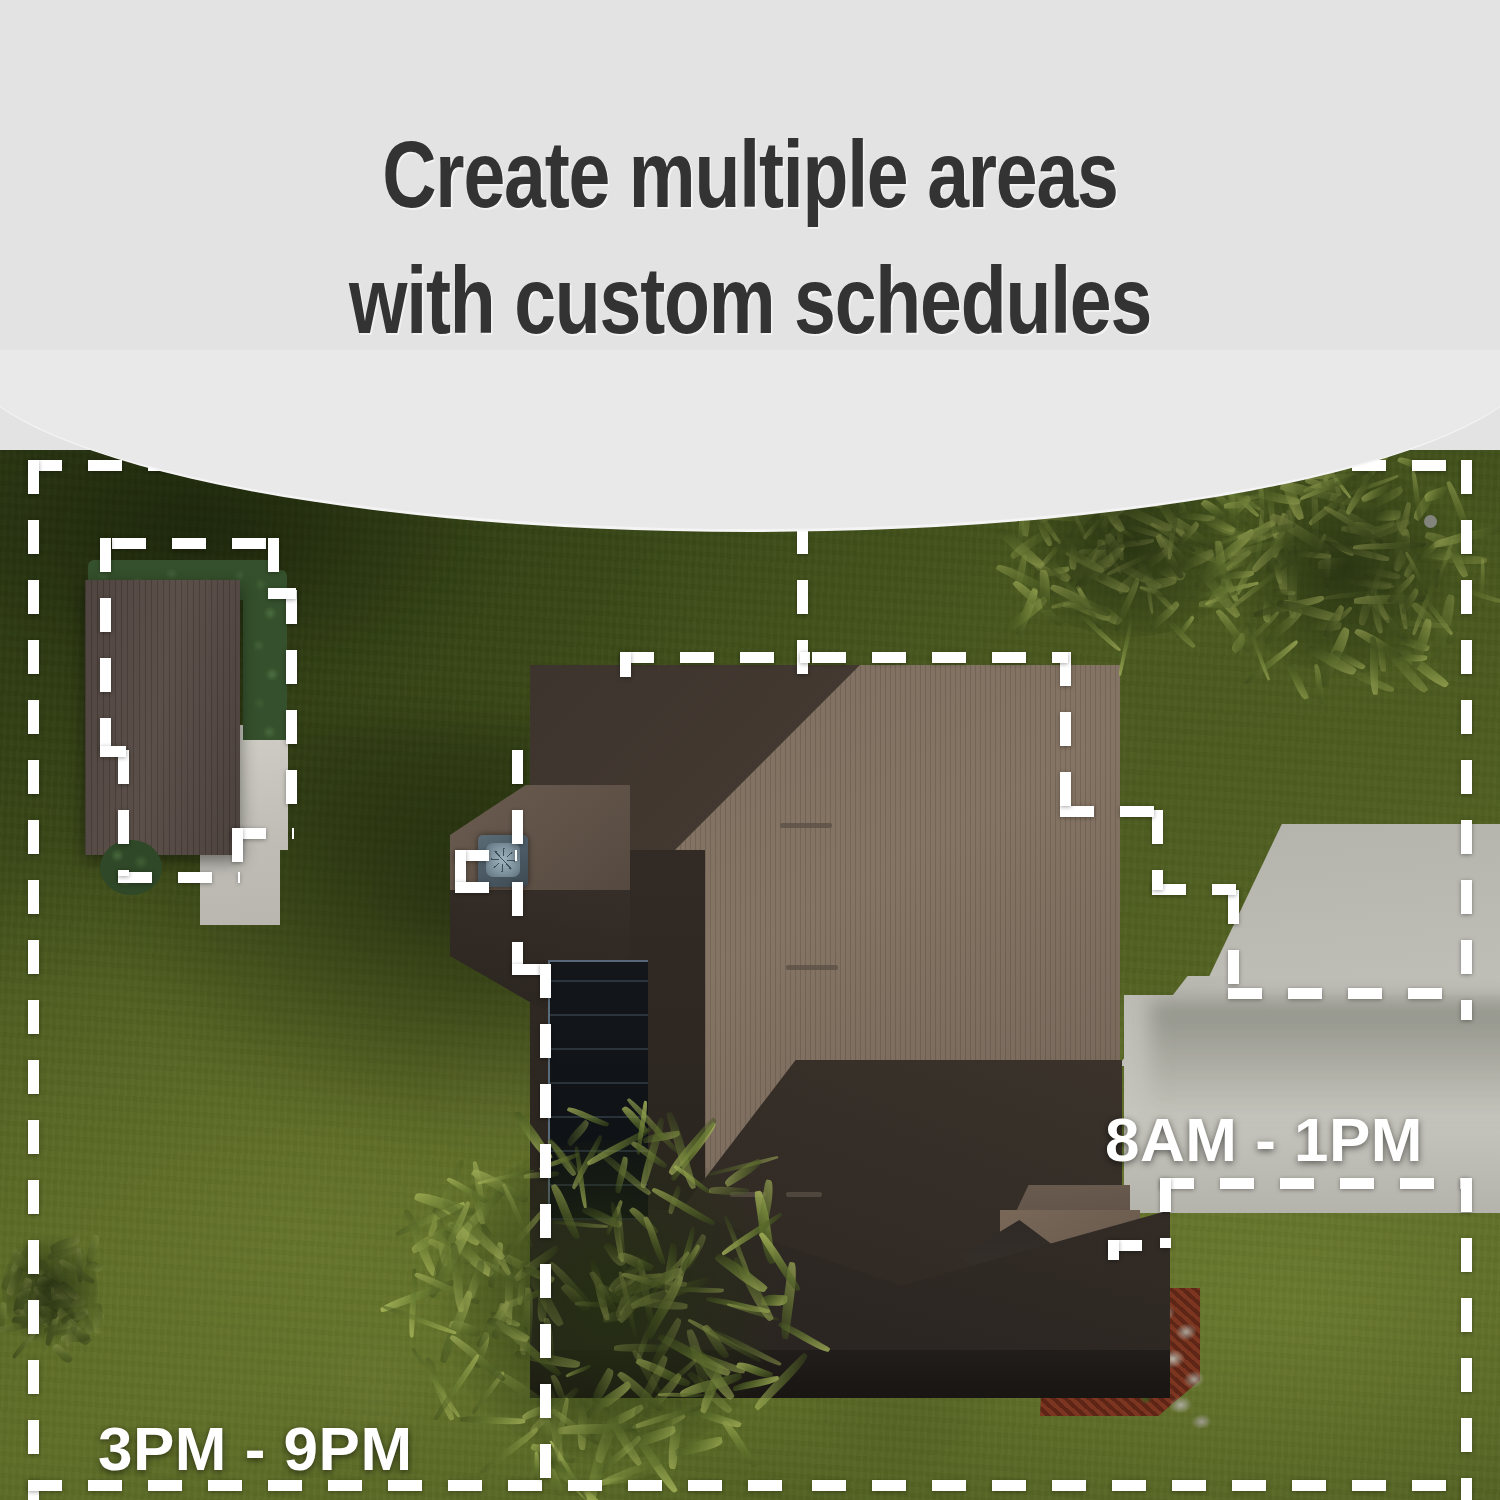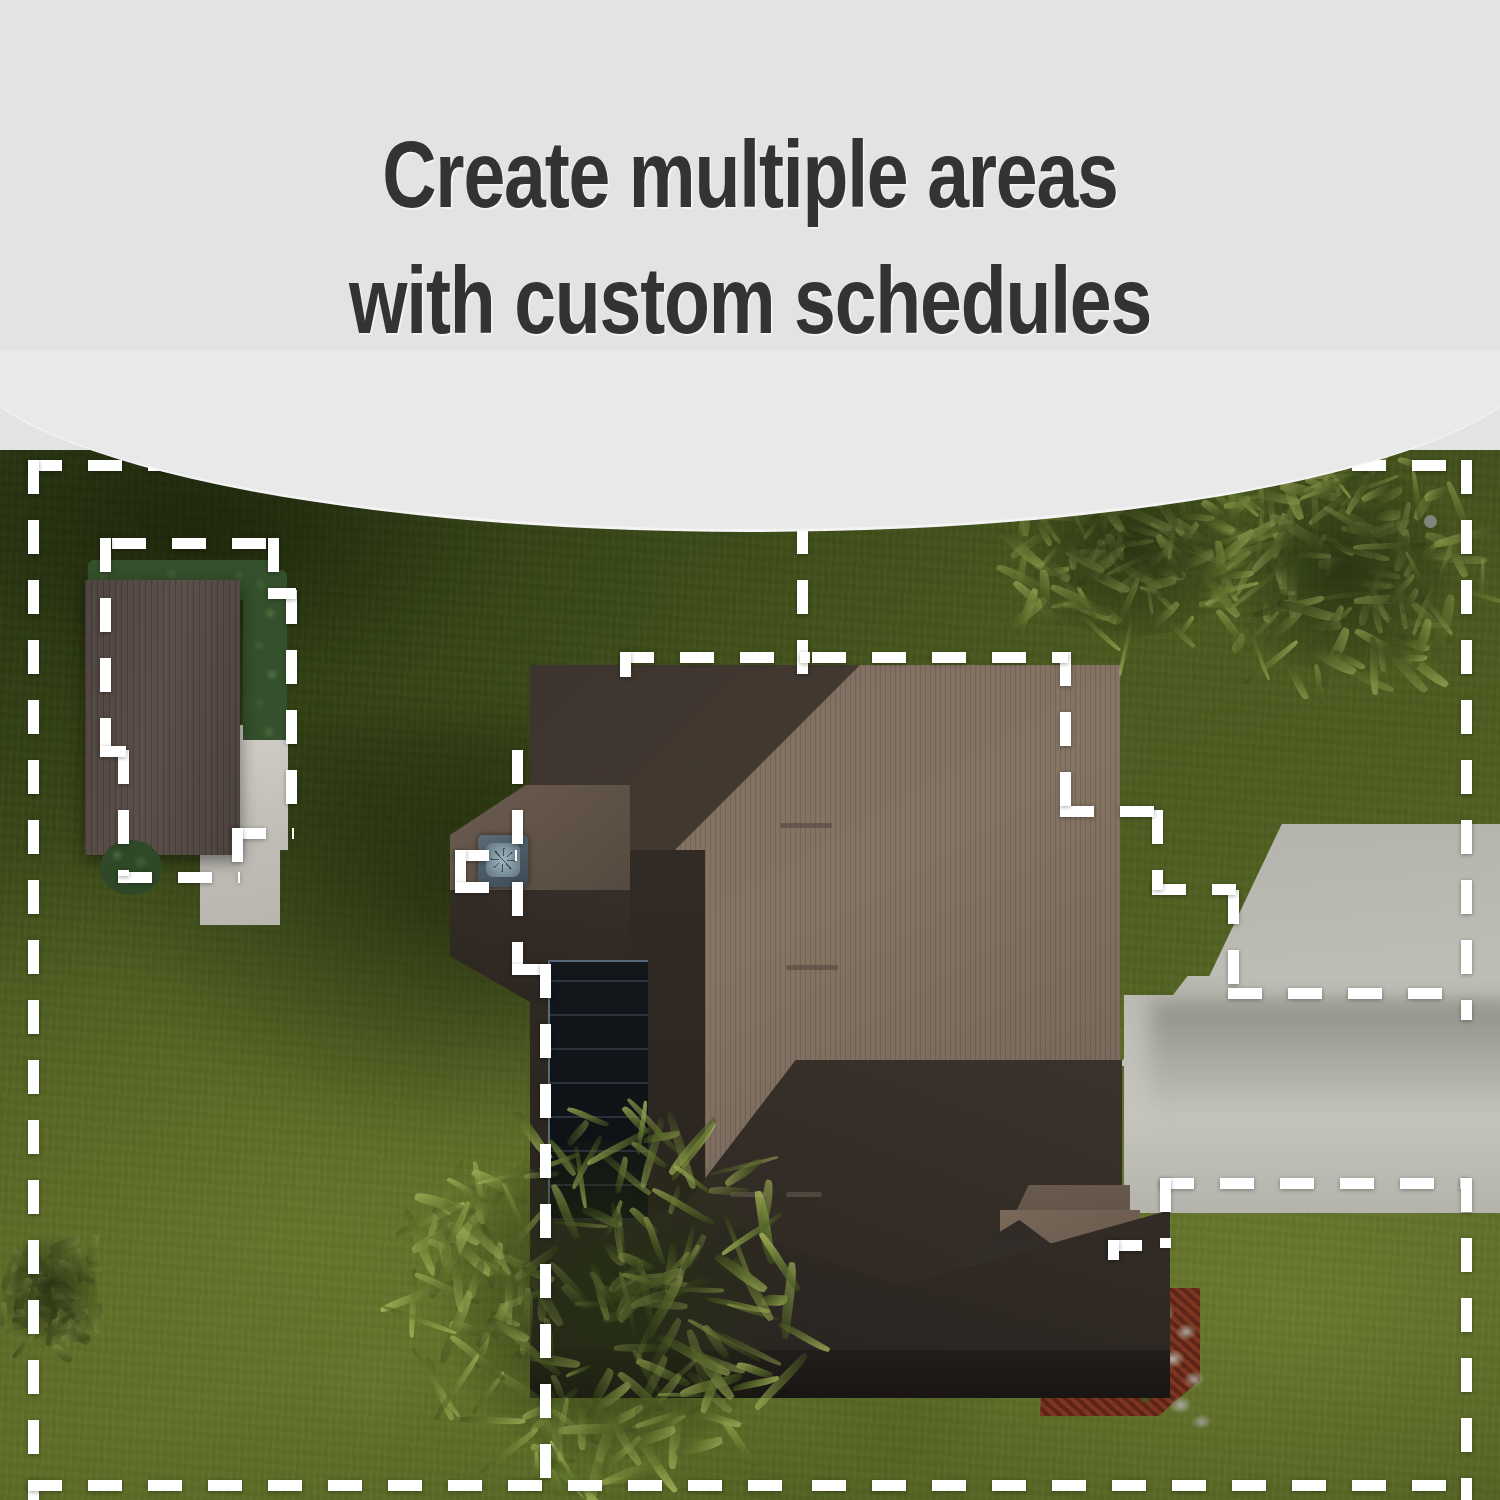--- a/index.html
+++ b/index.html
@@ -1008,17 +1008,19 @@
 
   <div class="zone">
     <div class="dseg" style="left:1160px; top:758px;  width:308px;"></div>
     <div class="dsegv" style="left:1160px; top:758px;  height:70px;"></div>
     <div class="dseg" style="left:1108px; top:820px;  width:60px;"></div>
     <div class="dsegv" style="left:1461px; top:758px;  height:322px;"></div>
     <div class="dseg" style="left:812px;  top:1060px; width:652px;"></div>
     <div class="dsegv" style="left:1108px; top:820px;  height:20px;"></div>
   </div>
 
+  <div class="sched-label" id="label-8am">8AM - 1PM</div>
+  <div class="sched-label" id="label-3pm">3PM - 9PM</div>
 
 </div>
 
 <div id="curve-mask"></div>
 <div id="curve-line"></div>
 
 </body></html>

